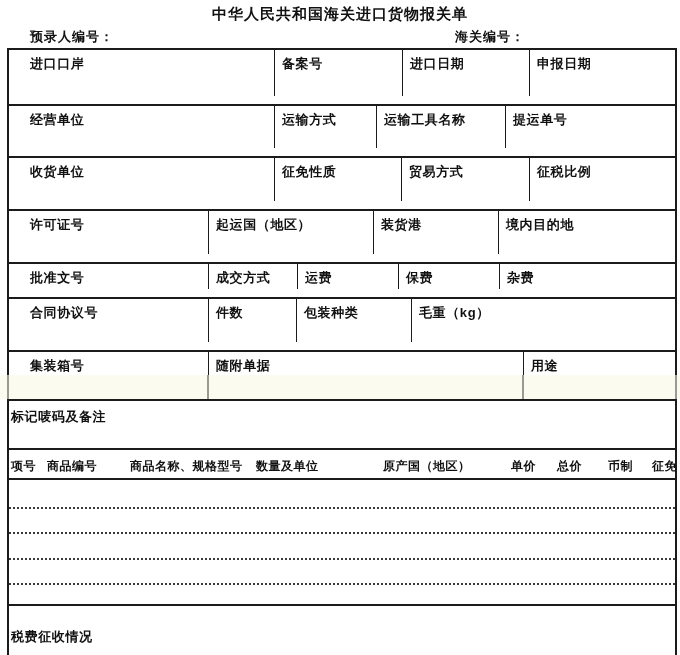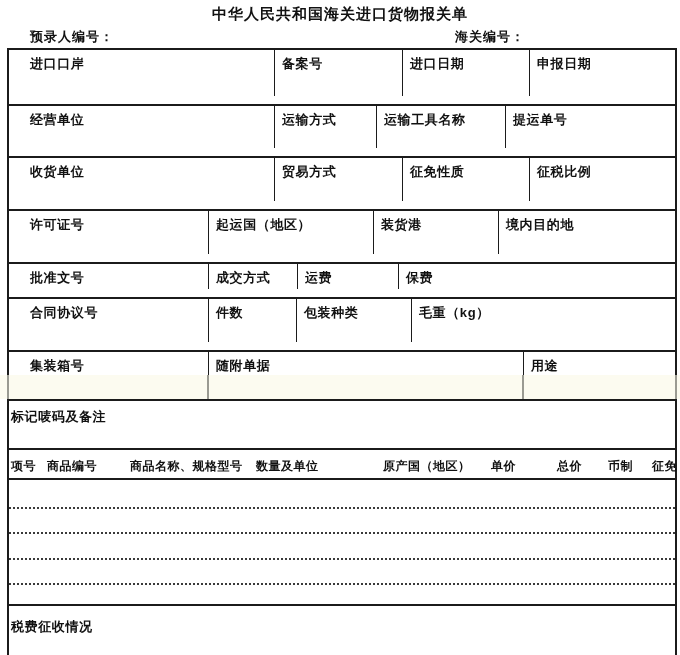--- a/index.html
+++ b/index.html
@@ -50,21 +50,21 @@
     position:relative;height:30px;box-sizing:border-box;border-bottom:2px solid #1b1b1b;
   }
   .goods-header span{
     position:absolute;top:8px;font-size:12px;font-weight:bold;letter-spacing:0.5px;white-space:nowrap;
   }
   .goods-blank{
     position:relative;height:126px;box-sizing:border-box;border-bottom:2px solid #1b1b1b;
   }
   .dotline{position:absolute;left:0;right:0;border-top:2px dotted #3a3a3a;height:0;}
   .tax{
-    font-size:13px;font-weight:bold;letter-spacing:0.6px;padding:12px 0 0 2px;
+    font-size:13px;font-weight:bold;letter-spacing:0.6px;padding:22px 0 0 2px;
   }
 </style>
 </head>
 <body>
 
 <div class="page">
 
   <div class="title">中华人民共和国海关进口货物报关单</div>
   <div class="toplabel pre-entry">预录人编号：</div>
   <div class="toplabel customs-no">海关编号：</div>
@@ -80,37 +80,38 @@
 
     <div class="row" style="height:46px">
       <div class="cell first" style="width:265px">经营单位</div>
       <div class="cell" style="width:102px">运输方式</div>
       <div class="cell" style="width:129px">运输工具名称</div>
       <div class="cell grow">提运单号</div>
     </div>
 
     <div class="row" style="height:46px">
       <div class="cell first" style="width:265px">收货单位</div>
+      <div class="cell" style="width:127px">征免性质</div>
       <div class="cell" style="width:128px">贸易方式</div>
-      <div class="cell" style="width:127px">征免性质</div>
       <div class="cell grow">征税比例</div>
     </div>
 
     <div class="row" style="height:46px">
       <div class="cell first" style="width:199px">许可证号</div>
       <div class="cell" style="width:165px">起运国（地区）</div>
       <div class="cell" style="width:125px">装货港</div>
       <div class="cell grow">境内目的地</div>
     </div>
 
     <div class="row" style="height:28px">
       <div class="cell first" style="width:199px">批准文号</div>
       <div class="cell" style="width:89px">成交方式</div>
       <div class="cell" style="width:101px">运费</div>
       <div class="cell" style="width:101px">保费</div>
+      <div class="cell grow">杂费</div>
     </div>
 
     <div class="row" style="height:46px">
       <div class="cell first" style="width:199px">合同协议号</div>
       <div class="cell" style="width:88px">件数</div>
       <div class="cell" style="width:115px">包装种类</div>
       <div class="cell" style="width:112px">毛重（kg）</div>
     </div>
 
     <div class="row" style="flex:1">
@@ -129,21 +130,21 @@
 
   <div class="lower">
     <div class="marks">标记唛码及备注</div>
 
     <div class="goods-header">
       <span style="left:2px">项号</span>
       <span style="left:38px">商品编号</span>
       <span style="left:121px">商品名称、规格型号</span>
       <span style="left:247px">数量及单位</span>
       <span style="left:374px">原产国（地区）</span>
-      <span style="left:482px">单价</span>
+      <span style="left:502px">单价</span>
       <span style="left:548px">总价</span>
       <span style="left:599px">币制</span>
       <span style="left:643px">征免</span>
     </div>
 
     <div class="goods-blank">
       <div class="dotline" style="top:27px"></div>
       <div class="dotline" style="top:52px"></div>
       <div class="dotline" style="top:78px"></div>
       <div class="dotline" style="top:103px"></div>

